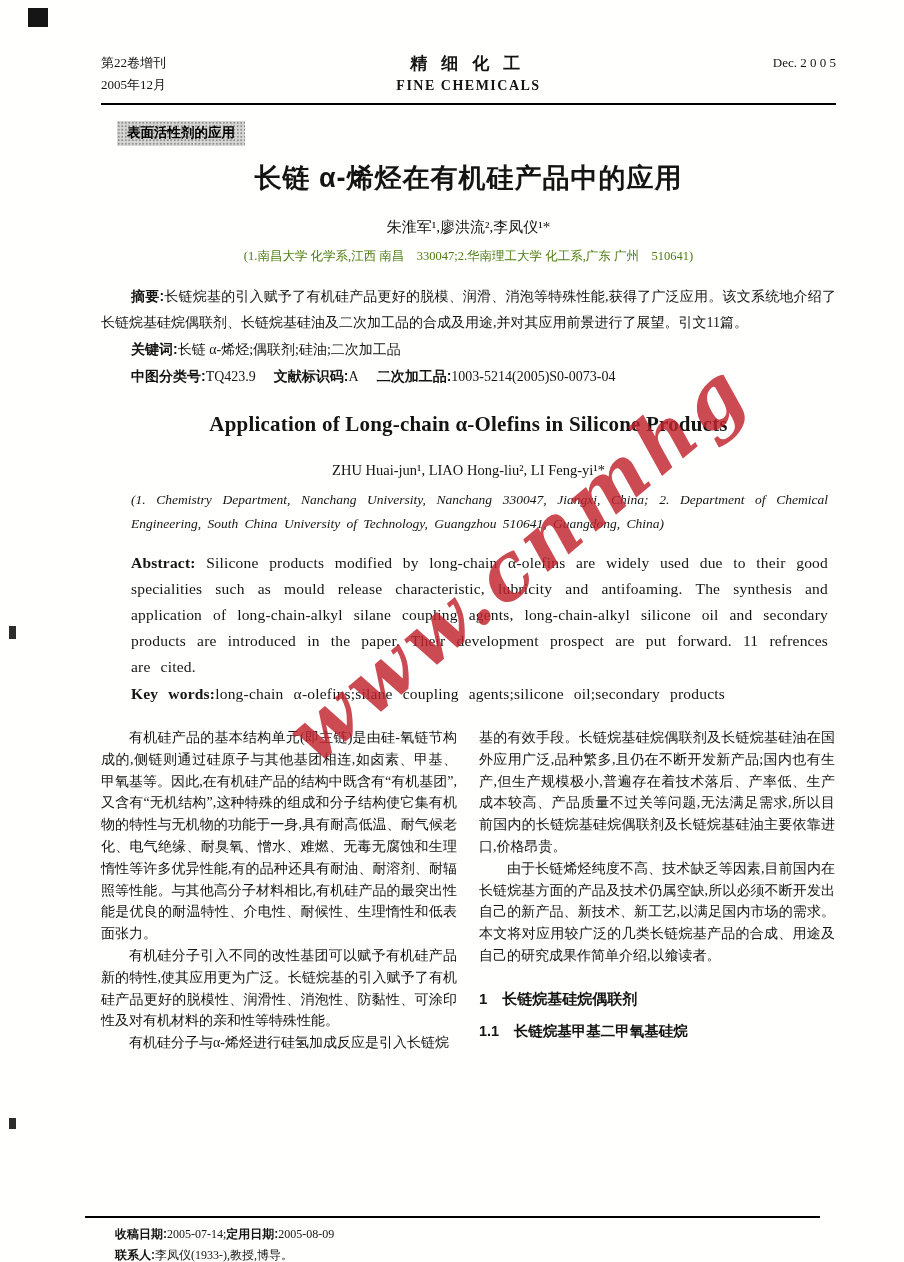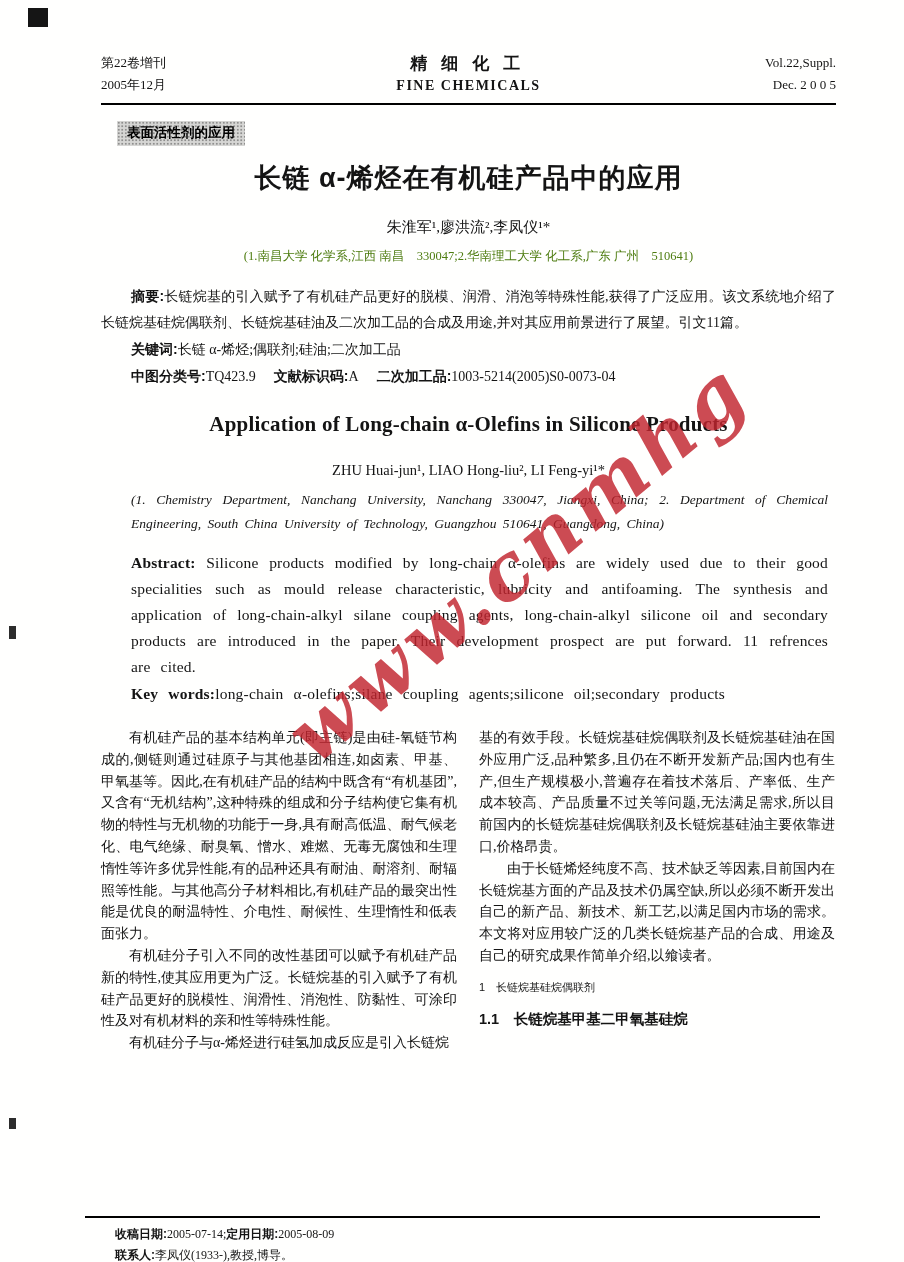--- a/index.html
+++ b/index.html
@@ -67,22 +67,22 @@
   }
   .abstract-en .kw-line { margin-top:1px; }
 
   .columns {
     margin-top:20px; display:flex; gap:22px;
     font-size:14px; line-height:21.8px; text-align:justify;
   }
   .col { width:356px; }
   .col p.indent { text-indent:28px; }
   .sec1 {
-    margin-top:8px; font-family:"Liberation Sans","DejaVu Sans",sans-serif;
-    font-size:11px; font-weight:400; line-height:24px; white-space:pre-wrap;
+    margin-top:20px; font-family:"Liberation Sans","DejaVu Sans",sans-serif;
+    font-size:15px; font-weight:700; line-height:24px; white-space:pre-wrap;
   }
   .sec11 {
     margin-top:10px; font-family:"Liberation Sans","DejaVu Sans",sans-serif;
     font-size:14.5px; font-weight:700; line-height:20px; white-space:pre-wrap;
   }
   .sec111 { margin-top:9px; font-size:14px; line-height:20px; white-space:pre-wrap; }
 
   .page-footer { position:absolute; left:85px; width:735px; top:1216px; }
   .foot-rule { height:1.5px; background:#000; }
   .foot-lines { margin-left:30px; margin-top:6px; font-size:12px; line-height:21px; }
@@ -111,21 +111,20 @@
     <div class="jhead">
       <div class="h-left">
         <div>第22卷增刊</div>
         <div>2005年12月</div>
       </div>
       <div class="h-center">
         <div class="journal-zh">精细化工</div>
         <div class="journal-en">FINE CHEMICALS</div>
       </div>
       <div class="h-right">
-        <div>Vol.22,Suppl.</div>
         <div>Dec. 2 0 0 5</div>
       </div>
     </div>
     <div class="header-rule"></div>
 
     <div class="category-tag">表面活性剂的应用</div>
 
     <h1 class="title-zh">长链 α-烯烃在有机硅产品中的应用</h1>
     <div class="authors-zh">朱淮军¹,廖洪流²,李凤仪¹*</div>
     <div class="affil-zh">(1.南昌大学 化学系,江西 南昌　330047;2.华南理工大学 化工系,广东 广州　510641)</div>

